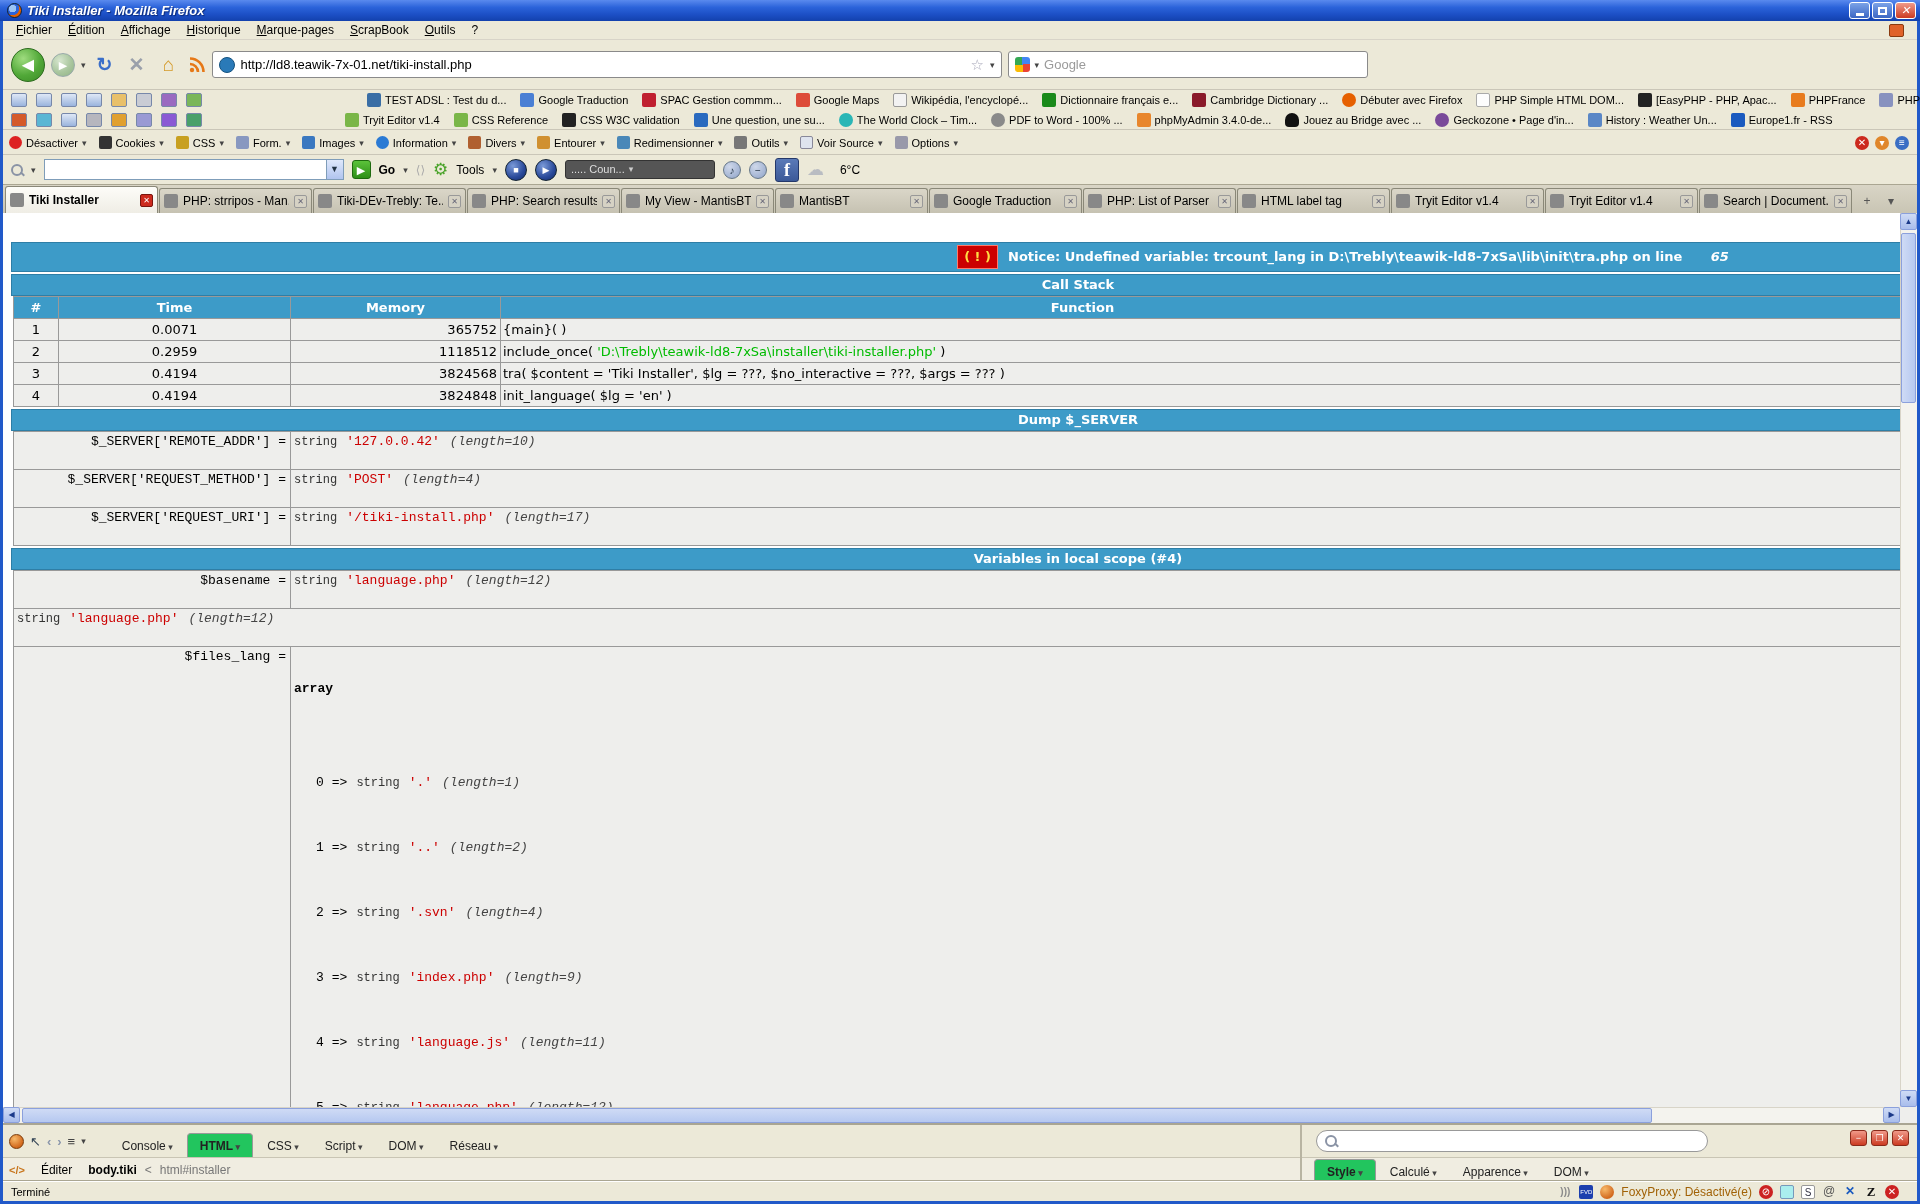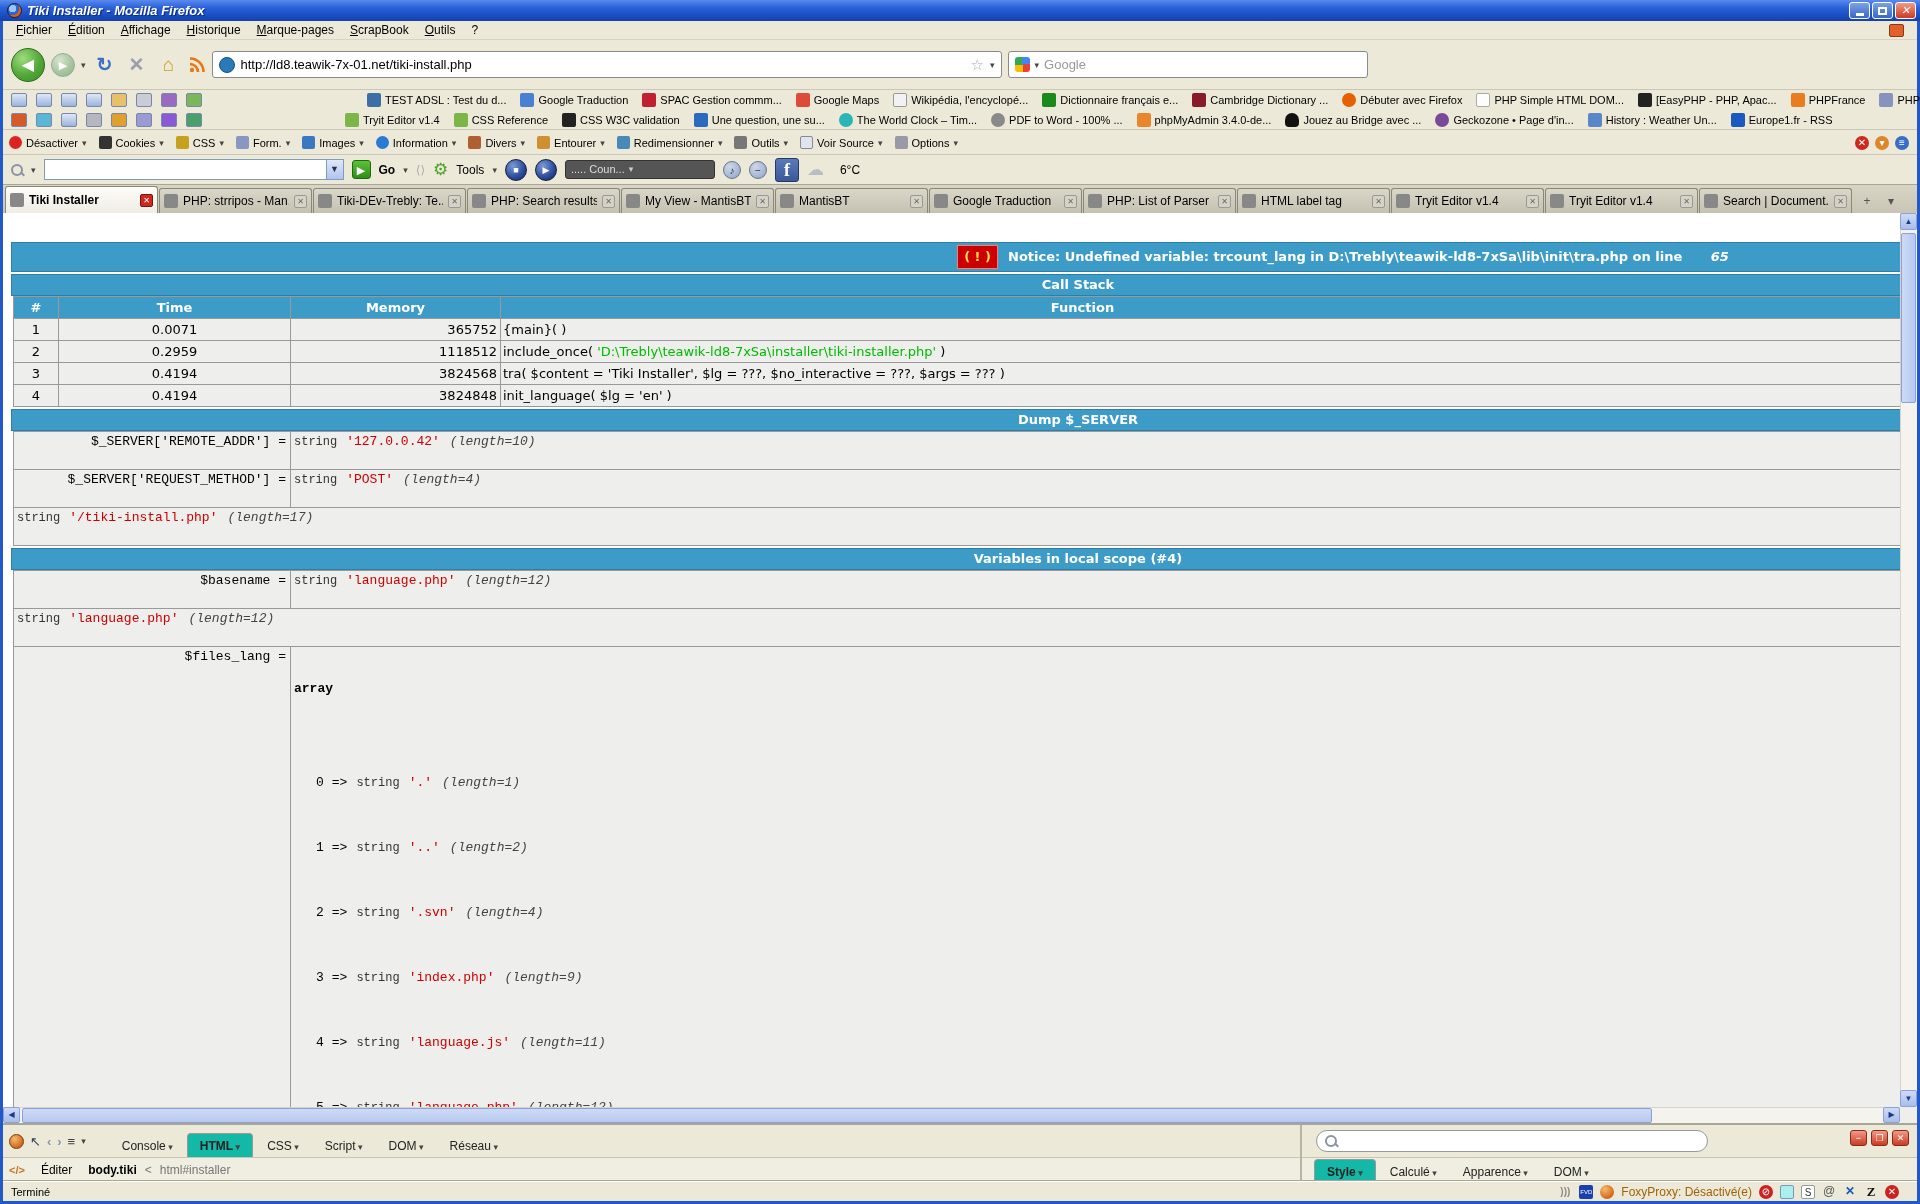--- a/index.html
+++ b/index.html
@@ -168,21 +168,21 @@
     background:linear-gradient(180deg,#cfdbf5,#b6c8f0); }
 
   
   .firebug { position:absolute; left:3px; top:1123px; width:1914px; height:58px; background:#ece9d8; border-top:2px solid #a9a593; }
   .fb-row1 { height:32px; display:flex; align-items:center; gap:6px; padding-left:6px; }
   .fb-bug { width:15px; height:15px; border-radius:50%; background:radial-gradient(circle at 35% 30%, #f7b96a, #d2691e 70%); border:1px solid #7a3a08; }
   .fb-inspect { color:#345; font-size:13px; }
   .fb-nav { color:#8a96ab; font-size:13px; font-weight:bold; }
   .fb-tabs { display:flex; align-items:flex-end; gap:2px; margin-left:18px; height:100%; }
   .fb-tab { padding:5px 12px 4px 12px; font-size:12px; color:#222; }
-  .fb-tab[data-state="active"] { background:#14b8a6; border:1px solid #999; border-bottom:0; border-radius:4px 4px 0 0; font-weight:bold; }
+  .fb-tab[data-state="active"] { background:#22c55e; border:1px solid #999; border-bottom:0; border-radius:4px 4px 0 0; font-weight:bold; }
   .fb-row2 { height:24px; display:flex; align-items:center; gap:8px; padding-left:6px; border-top:1px solid #c9c5b4; background:#f0ede1; }
   .fb-code { color:#c8761e; font-weight:bold; font-size:11px; }
   .fb-edit { padding:1px 8px; font-size:12px; }
   .crumb-node { font-weight:bold; font-size:12px; }
   .crumb-sep, .crumb-parent { color:#777; font-size:12px; }
   .fb-right { position:absolute; left:1297px; top:0; width:617px; height:100%; border-left:2px solid #b8b4a2; }
   .fb-search { position:absolute; left:14px; top:5px; width:392px; height:22px; background:#fff; border:1px solid #999;
     border-radius:11px; display:flex; align-items:center; padding:0 8px; gap:6px; }
   .fb-search input { border:0; outline:0; flex:1; background:transparent; font-size:12px; }
   .fb-winbtns { position:absolute; right:8px; top:5px; display:flex; gap:4px; }
@@ -662,20 +662,21 @@
               <span class="v-name">$_SERVER['REMOTE_ADDR'] =</span>
               <span class="v-val"><span class="kw">string</span><span class="red">'127.0.0.42'</span><span class="len">(length=10)</span></span>
             </div>
           
             <div class="xd-tr v-row">
               <span class="v-name">$_SERVER['REQUEST_METHOD'] =</span>
               <span class="v-val"><span class="kw">string</span><span class="red">'POST'</span><span class="len">(length=4)</span></span>
             </div>
           
             <div class="xd-tr v-row">
+              <span class="v-name">$_SERVER['REQUEST_URI'] =</span>
               <span class="v-val"><span class="kw">string</span><span class="red">'/tiki-install.php'</span><span class="len">(length=17)</span></span>
             </div>
           </span>
       </div>
 
       <div class="xd-bar">Variables in local scope (#4)</div>
 
       <div class="xd-table">
         <div class="xd-tr v-row">
           <span class="v-name">$basename =</span>

